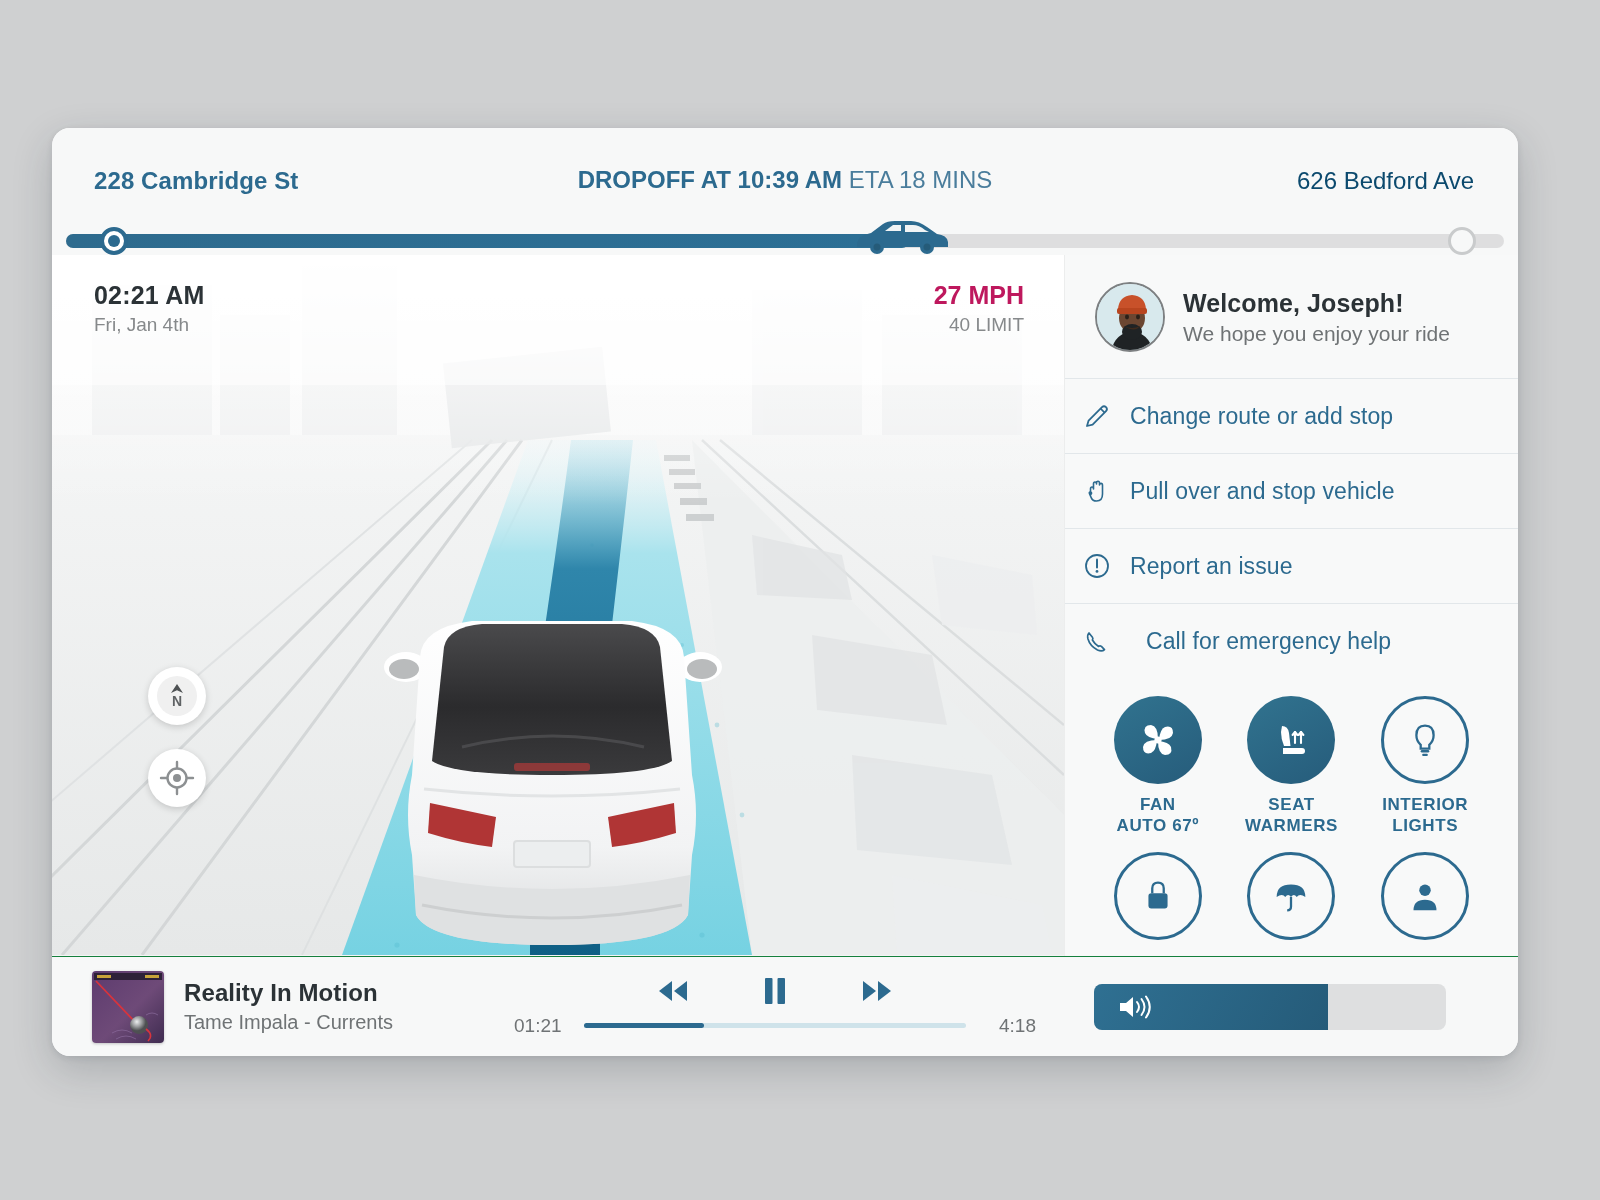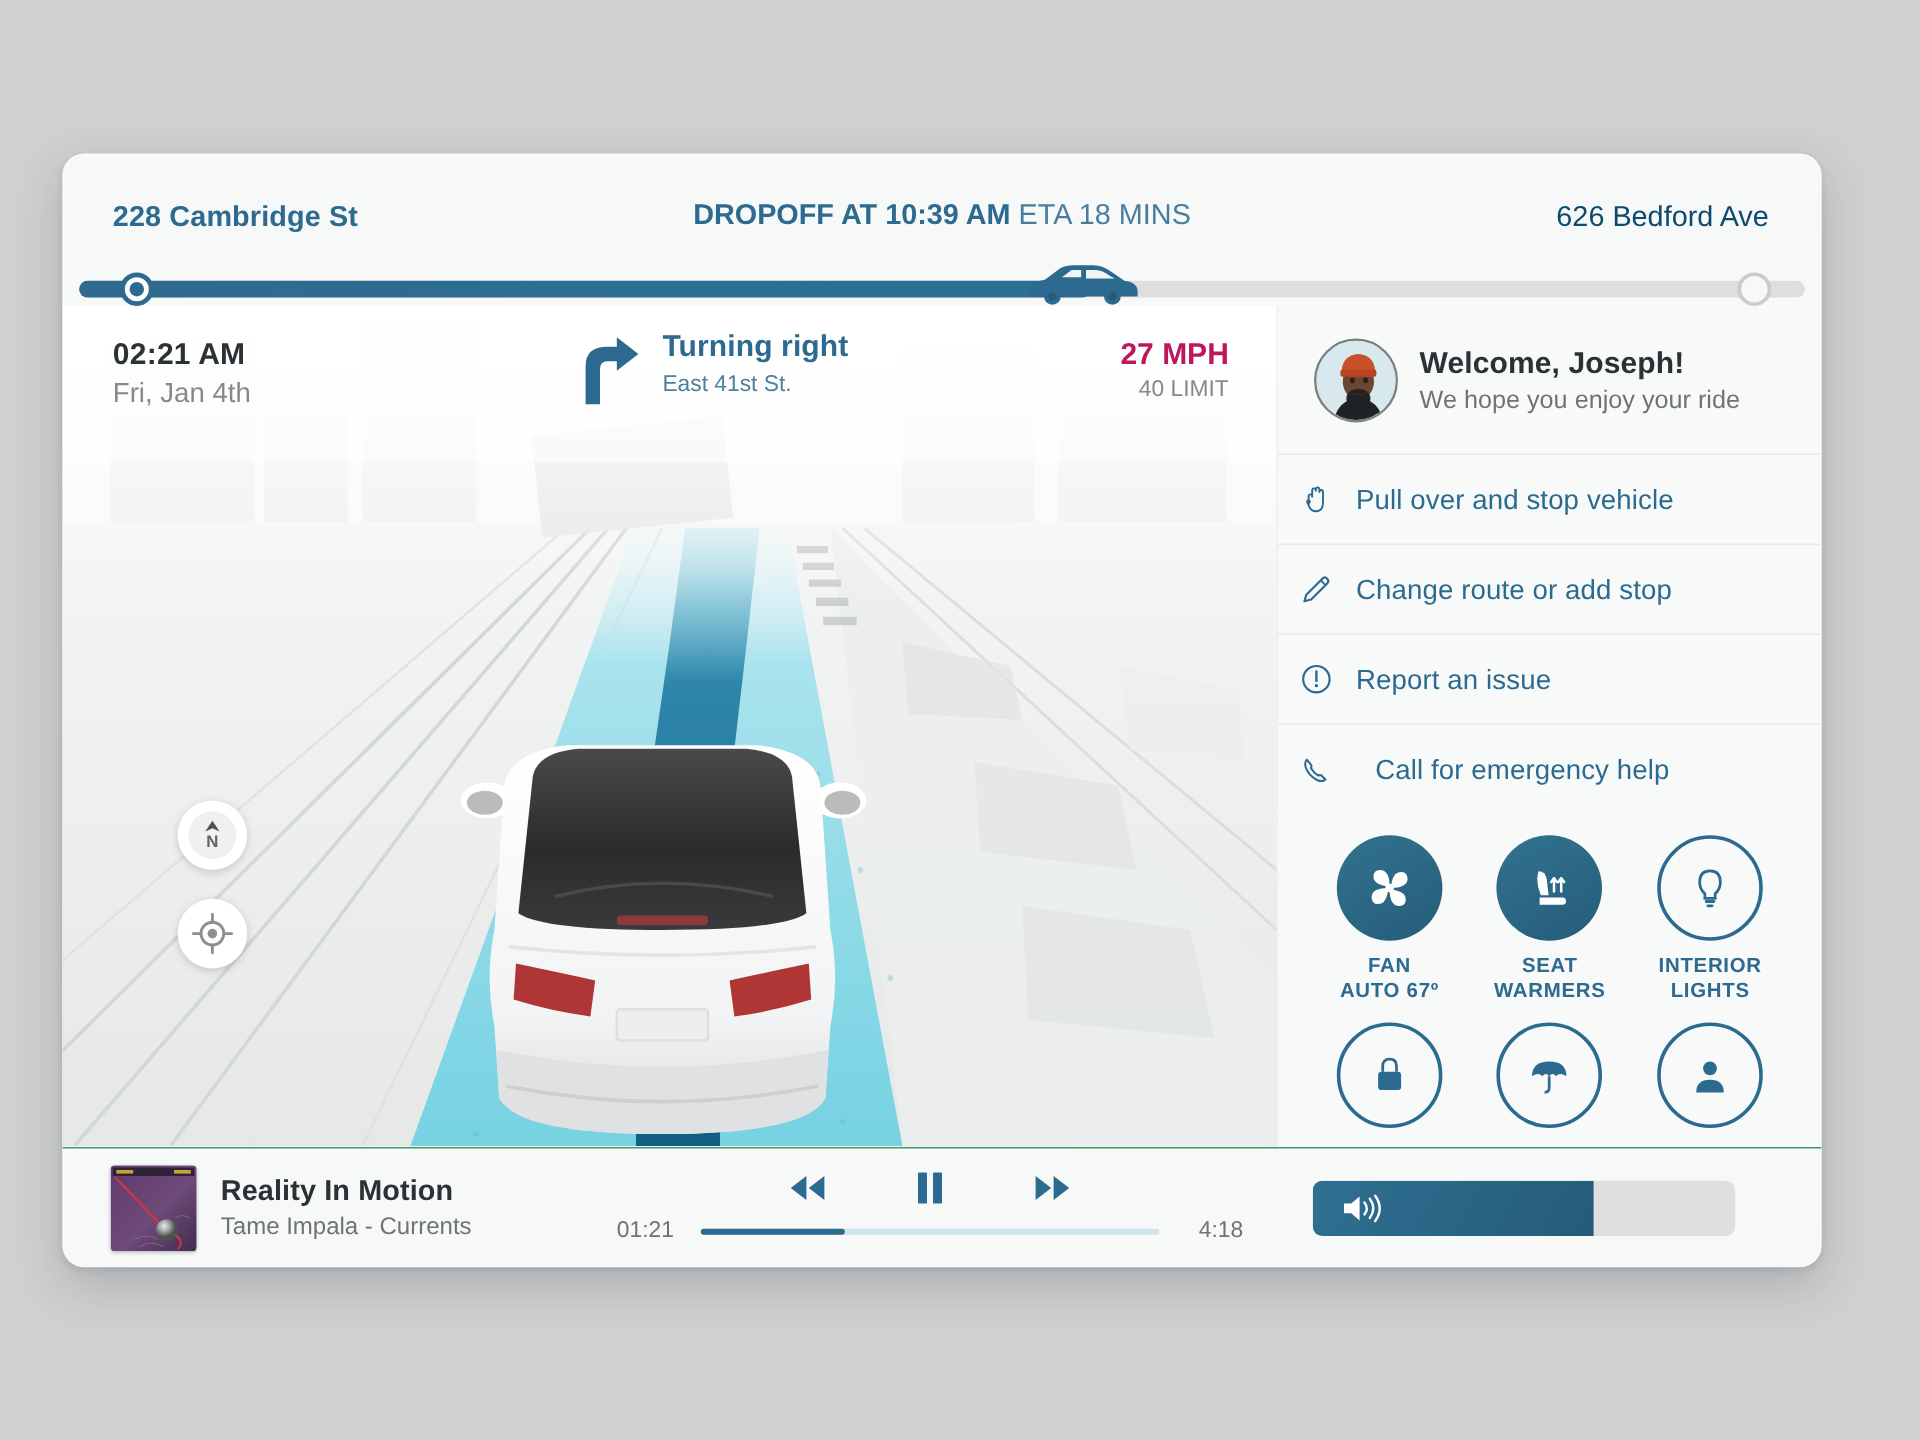--- a/index.html
+++ b/index.html
@@ -81,21 +81,21 @@
   }
   .scene-bg { position: absolute; inset: 0; }
 
   
   .navinfo {
     position: absolute; left: 0; right: 0; top: 0; height: 118px;
     z-index: 6; pointer-events: none;
   }
   .navinfo .clock { position: absolute; left: 42px; top: 26px; }
   .clock .big { font-size: 25px; font-weight: bold; color: #2b3236; letter-spacing: .2px; }
-  .clock .sub { font-size: 23px; color: #86898b; margin-top: 4px; }
+  .clock .sub { font-size: 19px; color: #86898b; margin-top: 4px; }
   .navinfo .turn { position: absolute; left: 428px; top: 20px; display: flex; gap: 20px; }
   .turn-arrow { width: 52px; height: 56px; margin-top: 6px; }
   .turn .t1 { font-size: 25px; font-weight: bold; color: #2c6a8f; letter-spacing: .1px; }
   .turn .t2 { font-size: 19px; color: #4e7f9d; margin-top: 6px; }
   .navinfo .speed { position: absolute; right: 40px; top: 26px; text-align: right; }
   .speed .big { font-size: 25px; font-weight: bold; color: #be185d; }
   .speed .sub { font-size: 19px; color: #86898b; margin-top: 4px; }
 
   
   .map-ctl { position: absolute; z-index: 7; }
@@ -365,31 +365,20 @@
           <path d="M370 650 Q500 676 630 650" stroke="#cdcfd0" stroke-width="3" fill="none"></path>
         </g>
       </svg>
 
       <div class="navinfo">
         <div class="clock">
           <div class="big">02:21 AM</div>
           <div class="sub">Fri, Jan 4th</div>
         </div>
 
-        <div class="turn">
-          <div class="turn-arrow">
-            <svg viewBox="0 0 52 56" width="52" height="56" aria-hidden="true">
-              <path d="M8 56 L8 24 Q8 8 26 8 L34 8 L34 0 L52 14 L34 28 L34 20 L26 20 Q20 20 20 27 L20 56 Z" fill="#2c6a8f"></path>
-            </svg>
-          </div>
-          <div>
-            <div class="t1">Turning right</div>
-            <div class="t2">East 41st St.</div>
-          </div>
-        </div>
 
         <div class="speed">
           <div class="big">27 MPH</div>
           <div class="sub">40 LIMIT</div>
         </div>
       </div>
 
       <div class="map-ctl ctl-round compass">
         <div class="inner">
           <svg viewBox="0 0 14 9" width="14" height="9" aria-hidden="true">
@@ -433,37 +422,37 @@
         <div>
           <div class="wtitle">Welcome, Joseph!</div>
           <div class="wsub">We hope you enjoy your ride</div>
         </div>
       </div>
 
       <div class="menu">
         <div class="menu-item">
           <span class="mi-icon">
             <svg viewBox="0 0 28 28" width="28" height="28" aria-hidden="true">
+              <path d="M4 24 L5.6 18.6 L19 5.2 Q21 3.2 23 5.2 Q25 7.2 23 9.2 L9.6 22.6 Z" fill="none" stroke="#2c6a8f" stroke-width="1.8" stroke-linejoin="round"></path>
+              <path d="M17.6 6.6 L21.6 10.6" stroke="#2c6a8f" stroke-width="1.6"></path>
+            </svg>
+          </span>
+          <span class="mlabel">Change route or add stop</span>
+        </div>
+
+        <div class="menu-item">
+          <span class="mi-icon">
+            <svg viewBox="0 0 28 28" width="28" height="28" aria-hidden="true">
               <path d="M7.5 18 L7.5 12 Q7.5 10 9 10 Q10.5 10 10.5 12 L10.5 7 Q10.5 5 12 5
                        Q13.5 5 13.5 7 L13.5 6.2 Q13.5 4.2 15 4.2 Q16.5 4.2 16.5 6.2 L16.5 8
                        Q16.5 6.4 18 6.4 Q19.5 6.4 19.5 8.4 L19.5 17 Q19.5 24 13.6 24
                        Q9.5 24 8.2 20.6 L6.6 17 Q5.8 15.4 7 14.9 Q8 14.5 8.6 16 Z" fill="none" stroke="#2c6a8f" stroke-width="1.6" stroke-linejoin="round"></path>
             </svg>
           </span>
           <span class="mlabel">Pull over and stop vehicle</span>
-        </div>
-
-        <div class="menu-item">
-          <span class="mi-icon">
-            <svg viewBox="0 0 28 28" width="28" height="28" aria-hidden="true">
-              <path d="M4 24 L5.6 18.6 L19 5.2 Q21 3.2 23 5.2 Q25 7.2 23 9.2 L9.6 22.6 Z" fill="none" stroke="#2c6a8f" stroke-width="1.8" stroke-linejoin="round"></path>
-              <path d="M17.6 6.6 L21.6 10.6" stroke="#2c6a8f" stroke-width="1.6"></path>
-            </svg>
-          </span>
-          <span class="mlabel">Change route or add stop</span>
         </div>
 
         <div class="menu-item">
           <span class="mi-icon">
             <svg viewBox="0 0 28 28" width="28" height="28" aria-hidden="true">
               <circle cx="14" cy="14" r="11" fill="none" stroke="#2c6a8f" stroke-width="1.8"></circle>
               <path d="M14 7.5 L14 15.5" stroke="#2c6a8f" stroke-width="2" stroke-linecap="round"></path>
               <circle cx="14" cy="19.4" r="1.4" fill="#2c6a8f"></circle>
             </svg>
           </span>

